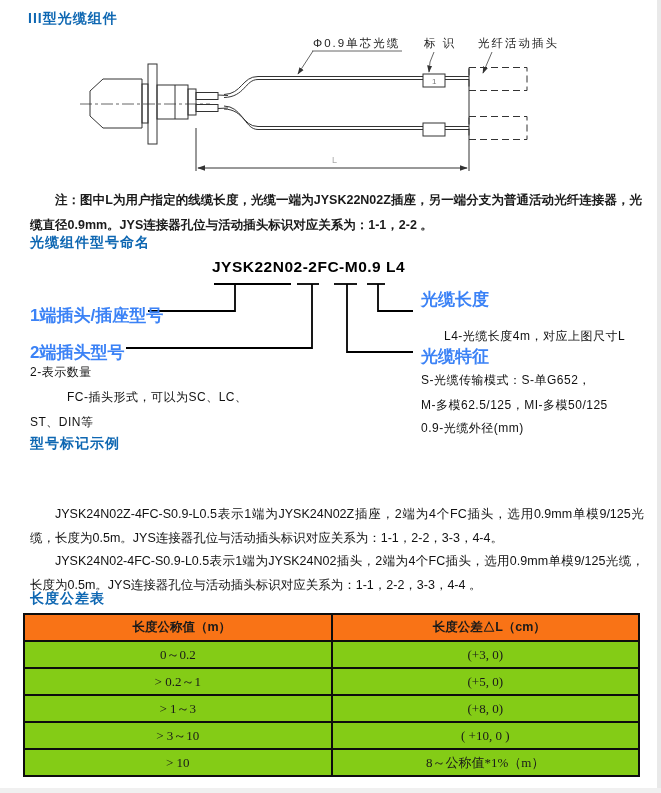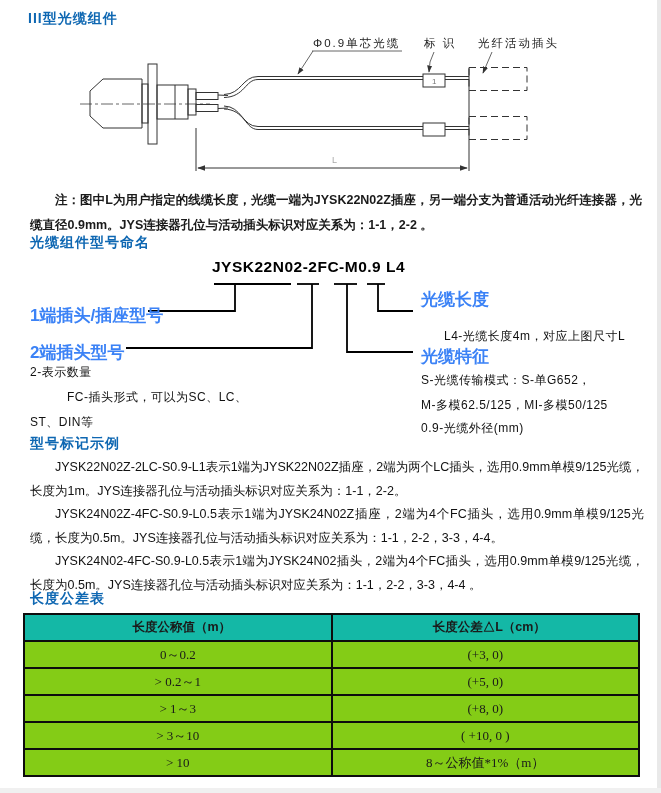--- a/index.html
+++ b/index.html
@@ -18,21 +18,21 @@
            letter-spacing:0.5px; color:#000; }
 
   .bk-label { position:absolute; font-size:17px; font-weight:bold; color:#3b82f6; }
   .bk-sub   { position:absolute; font-size:12px; color:#111; letter-spacing:0.5px; }
 
   .para { position:absolute; left:30px; width:614px; font-size:12.5px; line-height:23.5px;
           text-indent:2em; text-align:justify; color:#111; }
 
   table.tol { position:absolute; left:23px; top:613px; width:617px; border-collapse:collapse;
               table-layout:fixed; }
-  table.tol th { background:#14b8a6; border:2px solid #0d0d0d; height:27px;
+  table.tol th { background:#f97316; border:2px solid #0d0d0d; height:27px;
                  font-size:12.5px; font-weight:bold; text-align:center;padding-left:8px; }
   table.tol td { background:#84cc16; border:2px solid #0d0d0d; height:27px;
                  font-size:13px; font-family:"Liberation Serif", serif; text-align:center; }
   table.tol { border:2px solid #0d0d0d; }
 
   svg { position:absolute; left:0; pointer-events:none; }
   .draw { stroke:#333; stroke-width:1; fill:none; }
   .thin { stroke:#555; stroke-width:0.9; fill:none; }
   .bk-line { stroke:#000; stroke-width:1.8; fill:none; }
   .cad-label { font-size:11.5px; letter-spacing:2px; fill:#222; }
@@ -131,21 +131,20 @@
   <div class="bk-sub" style="left:30px; top:414px;">ST、DIN等</div>
 
   <div class="bk-label" style="left:421px; top:288px;">光缆长度</div>
   <div class="bk-sub" style="left:444px; top:328px;">L4-光缆长度4m，对应上图尺寸L</div>
   <div class="bk-label" style="left:421px; top:345px;">光缆特征</div>
   <div class="bk-sub" style="left:421px; top:372px;">S-光缆传输模式：S-单G652，</div>
   <div class="bk-sub" style="left:421px; top:397px;">M-多模62.5/125，MI-多模50/125</div>
   <div class="bk-sub" style="left:421px; top:420px;">0.9-光缆外径(mm)</div>
 
   <div class="blue-head" style="left:30px; top:435px;">型号标记示例</div>
-  <p class="para" style="top:456px;">JYSK22N02Z-2LC-S0.9-L1表示1端为JYSK22N02Z插座，2端为两个LC插头，选用0.9mm单模9/125光缆，长度为1m。JYS连接器孔位与活动插头标识对应关系为：1-1，2-2。</p>
   <p class="para" style="top:503px;">JYSK24N02Z-4FC-S0.9-L0.5表示1端为JYSK24N02Z插座，2端为4个FC插头，选用0.9mm单模9/125光缆，长度为0.5m。JYS连接器孔位与活动插头标识对应关系为：1-1，2-2，3-3，4-4。</p>
   <p class="para" style="top:550px;">JYSK24N02-4FC-S0.9-L0.5表示1端为JYSK24N02插头，2端为4个FC插头，选用0.9mm单模9/125光缆，长度为0.5m。JYS连接器孔位与活动插头标识对应关系为：1-1，2-2，3-3，4-4 。</p>
 
   <div class="blue-head" style="left:30px; top:590px;">长度公差表</div>
 
   <table class="tol">
     <thead>
       <tr>
         <th>长度公称值（m）</th>
         <th>长度公差△L（cm）</th>

